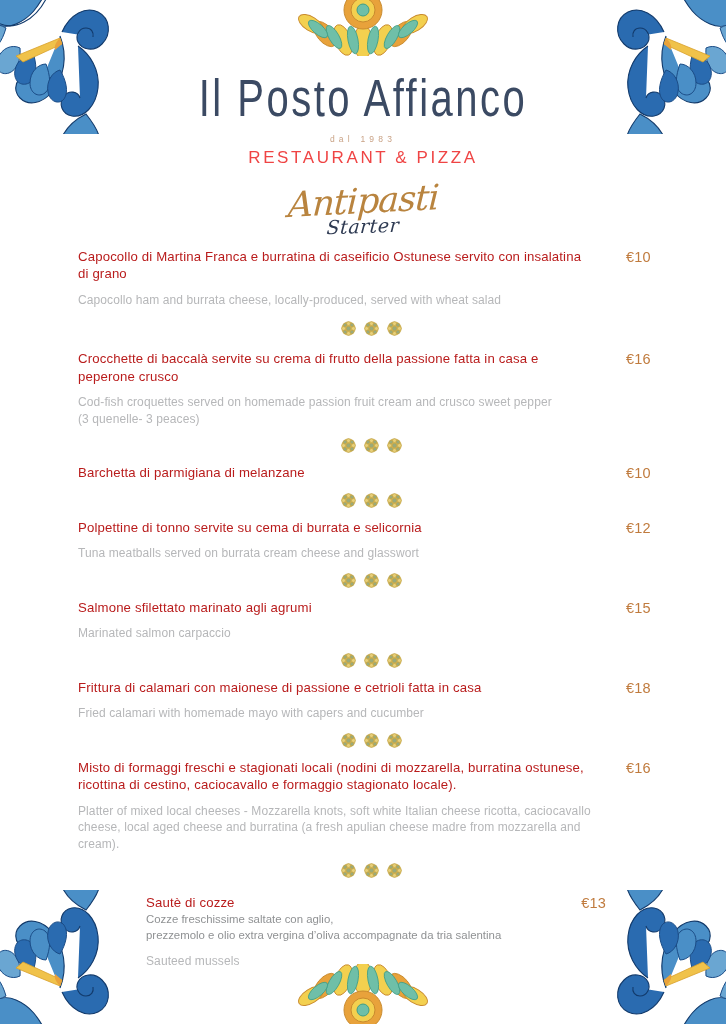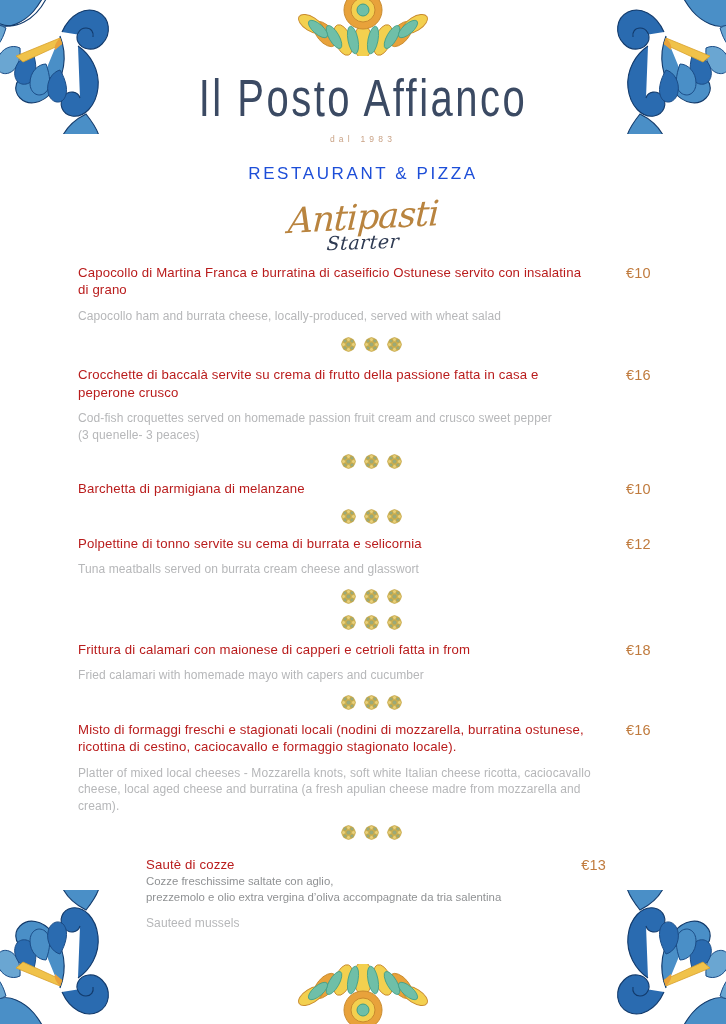--- a/index.html
+++ b/index.html
@@ -64,24 +64,24 @@
     transform-origin: center top;
   }
   .brand-since {
     margin-top: 22px;
     font-size: 8.5px;
     letter-spacing: 4.2px;
     color: #c9a285;
     font-weight: 400;
   }
   .brand-sub {
-    margin-top: 20px;
+    margin-top: 4px;
     font-size: 17px;
     letter-spacing: 2.6px;
-    color: #1d4ed8;
+    color: #ef4444;
     font-weight: 400;
   }
 
   
   .section-head {
     text-align: center;
     margin-top: 16px;
     line-height: 1;
   }
   .section-title {
@@ -537,69 +537,76 @@
             <circle cx="3.5" cy="10" r="2.6" fill="#e8d07a"></circle>
             <circle cx="14.6" cy="5.4" r="2.4" fill="#9aaa7a"></circle>
             <circle cx="14.6" cy="14.6" r="2.4" fill="#9aaa7a"></circle>
             <circle cx="5.4" cy="14.6" r="2.4" fill="#9aaa7a"></circle>
             <circle cx="5.4" cy="5.4" r="2.4" fill="#9aaa7a"></circle>
             <circle cx="10" cy="10" r="3" fill="#9aaa7a"></circle>
           </g>
         </svg>
     </div>
 
-
-    <div class="separator">
-      <svg width="15" height="15" viewBox="0 0 20 20" xmlns="http://www.w3.org/2000/svg">
-          <g stroke="#c0a243" stroke-width="0.7">
-            <circle cx="10" cy="10" r="9" fill="#ddbc55"></circle>
-            <circle cx="10" cy="3.5" r="2.6" fill="#e8d07a"></circle>
-            <circle cx="16.5" cy="10" r="2.6" fill="#e8d07a"></circle>
-            <circle cx="10" cy="16.5" r="2.6" fill="#e8d07a"></circle>
-            <circle cx="3.5" cy="10" r="2.6" fill="#e8d07a"></circle>
-            <circle cx="14.6" cy="5.4" r="2.4" fill="#9aaa7a"></circle>
-            <circle cx="14.6" cy="14.6" r="2.4" fill="#9aaa7a"></circle>
-            <circle cx="5.4" cy="14.6" r="2.4" fill="#9aaa7a"></circle>
-            <circle cx="5.4" cy="5.4" r="2.4" fill="#9aaa7a"></circle>
-            <circle cx="10" cy="10" r="3" fill="#9aaa7a"></circle>
-          </g>
-        </svg>
-      <svg width="15" height="15" viewBox="0 0 20 20" xmlns="http://www.w3.org/2000/svg">
-          <g stroke="#c0a243" stroke-width="0.7">
-            <circle cx="10" cy="10" r="9" fill="#ddbc55"></circle>
-            <circle cx="10" cy="3.5" r="2.6" fill="#e8d07a"></circle>
-            <circle cx="16.5" cy="10" r="2.6" fill="#e8d07a"></circle>
-            <circle cx="10" cy="16.5" r="2.6" fill="#e8d07a"></circle>
-            <circle cx="3.5" cy="10" r="2.6" fill="#e8d07a"></circle>
-            <circle cx="14.6" cy="5.4" r="2.4" fill="#9aaa7a"></circle>
-            <circle cx="14.6" cy="14.6" r="2.4" fill="#9aaa7a"></circle>
-            <circle cx="5.4" cy="14.6" r="2.4" fill="#9aaa7a"></circle>
-            <circle cx="5.4" cy="5.4" r="2.4" fill="#9aaa7a"></circle>
-            <circle cx="10" cy="10" r="3" fill="#9aaa7a"></circle>
-          </g>
-        </svg>
-      <svg width="15" height="15" viewBox="0 0 20 20" xmlns="http://www.w3.org/2000/svg">
-          <g stroke="#c0a243" stroke-width="0.7">
-            <circle cx="10" cy="10" r="9" fill="#ddbc55"></circle>
-            <circle cx="10" cy="3.5" r="2.6" fill="#e8d07a"></circle>
-            <circle cx="16.5" cy="10" r="2.6" fill="#e8d07a"></circle>
-            <circle cx="10" cy="16.5" r="2.6" fill="#e8d07a"></circle>
-            <circle cx="3.5" cy="10" r="2.6" fill="#e8d07a"></circle>
-            <circle cx="14.6" cy="5.4" r="2.4" fill="#9aaa7a"></circle>
-            <circle cx="14.6" cy="14.6" r="2.4" fill="#9aaa7a"></circle>
-            <circle cx="5.4" cy="14.6" r="2.4" fill="#9aaa7a"></circle>
-            <circle cx="5.4" cy="5.4" r="2.4" fill="#9aaa7a"></circle>
-            <circle cx="10" cy="10" r="3" fill="#9aaa7a"></circle>
-          </g>
-        </svg>
-    </div>
-
     <div class="menu-item">
       <div class="item-row">
-        <div class="item-name">Frittura di calamari con maionese di capperi e cetrioli fatta in from</div>
+        <div class="item-name">Salmone sfilettato marinato agli agrumi</div>
+        <div class="item-price">€15</div>
+      </div>
+      <div class="item-desc">Marinated salmon carpaccio</div>
+    </div>
+
+    <div class="separator">
+      <svg width="15" height="15" viewBox="0 0 20 20" xmlns="http://www.w3.org/2000/svg">
+          <g stroke="#c0a243" stroke-width="0.7">
+            <circle cx="10" cy="10" r="9" fill="#ddbc55"></circle>
+            <circle cx="10" cy="3.5" r="2.6" fill="#e8d07a"></circle>
+            <circle cx="16.5" cy="10" r="2.6" fill="#e8d07a"></circle>
+            <circle cx="10" cy="16.5" r="2.6" fill="#e8d07a"></circle>
+            <circle cx="3.5" cy="10" r="2.6" fill="#e8d07a"></circle>
+            <circle cx="14.6" cy="5.4" r="2.4" fill="#9aaa7a"></circle>
+            <circle cx="14.6" cy="14.6" r="2.4" fill="#9aaa7a"></circle>
+            <circle cx="5.4" cy="14.6" r="2.4" fill="#9aaa7a"></circle>
+            <circle cx="5.4" cy="5.4" r="2.4" fill="#9aaa7a"></circle>
+            <circle cx="10" cy="10" r="3" fill="#9aaa7a"></circle>
+          </g>
+        </svg>
+      <svg width="15" height="15" viewBox="0 0 20 20" xmlns="http://www.w3.org/2000/svg">
+          <g stroke="#c0a243" stroke-width="0.7">
+            <circle cx="10" cy="10" r="9" fill="#ddbc55"></circle>
+            <circle cx="10" cy="3.5" r="2.6" fill="#e8d07a"></circle>
+            <circle cx="16.5" cy="10" r="2.6" fill="#e8d07a"></circle>
+            <circle cx="10" cy="16.5" r="2.6" fill="#e8d07a"></circle>
+            <circle cx="3.5" cy="10" r="2.6" fill="#e8d07a"></circle>
+            <circle cx="14.6" cy="5.4" r="2.4" fill="#9aaa7a"></circle>
+            <circle cx="14.6" cy="14.6" r="2.4" fill="#9aaa7a"></circle>
+            <circle cx="5.4" cy="14.6" r="2.4" fill="#9aaa7a"></circle>
+            <circle cx="5.4" cy="5.4" r="2.4" fill="#9aaa7a"></circle>
+            <circle cx="10" cy="10" r="3" fill="#9aaa7a"></circle>
+          </g>
+        </svg>
+      <svg width="15" height="15" viewBox="0 0 20 20" xmlns="http://www.w3.org/2000/svg">
+          <g stroke="#c0a243" stroke-width="0.7">
+            <circle cx="10" cy="10" r="9" fill="#ddbc55"></circle>
+            <circle cx="10" cy="3.5" r="2.6" fill="#e8d07a"></circle>
+            <circle cx="16.5" cy="10" r="2.6" fill="#e8d07a"></circle>
+            <circle cx="10" cy="16.5" r="2.6" fill="#e8d07a"></circle>
+            <circle cx="3.5" cy="10" r="2.6" fill="#e8d07a"></circle>
+            <circle cx="14.6" cy="5.4" r="2.4" fill="#9aaa7a"></circle>
+            <circle cx="14.6" cy="14.6" r="2.4" fill="#9aaa7a"></circle>
+            <circle cx="5.4" cy="14.6" r="2.4" fill="#9aaa7a"></circle>
+            <circle cx="5.4" cy="5.4" r="2.4" fill="#9aaa7a"></circle>
+            <circle cx="10" cy="10" r="3" fill="#9aaa7a"></circle>
+          </g>
+        </svg>
+    </div>
+
+    <div class="menu-item">
+      <div class="item-row">
+        <div class="item-name">Frittura di calamari con maionese di passione e cetrioli fatta in casa</div>
         <div class="item-price">€18</div>
       </div>
       <div class="item-desc">Fried calamari with homemade mayo with capers and cucumber</div>
     </div>
 
     <div class="separator">
       <svg width="15" height="15" viewBox="0 0 20 20" xmlns="http://www.w3.org/2000/svg">
           <g stroke="#c0a243" stroke-width="0.7">
             <circle cx="10" cy="10" r="9" fill="#ddbc55"></circle>
             <circle cx="10" cy="3.5" r="2.6" fill="#e8d07a"></circle>

